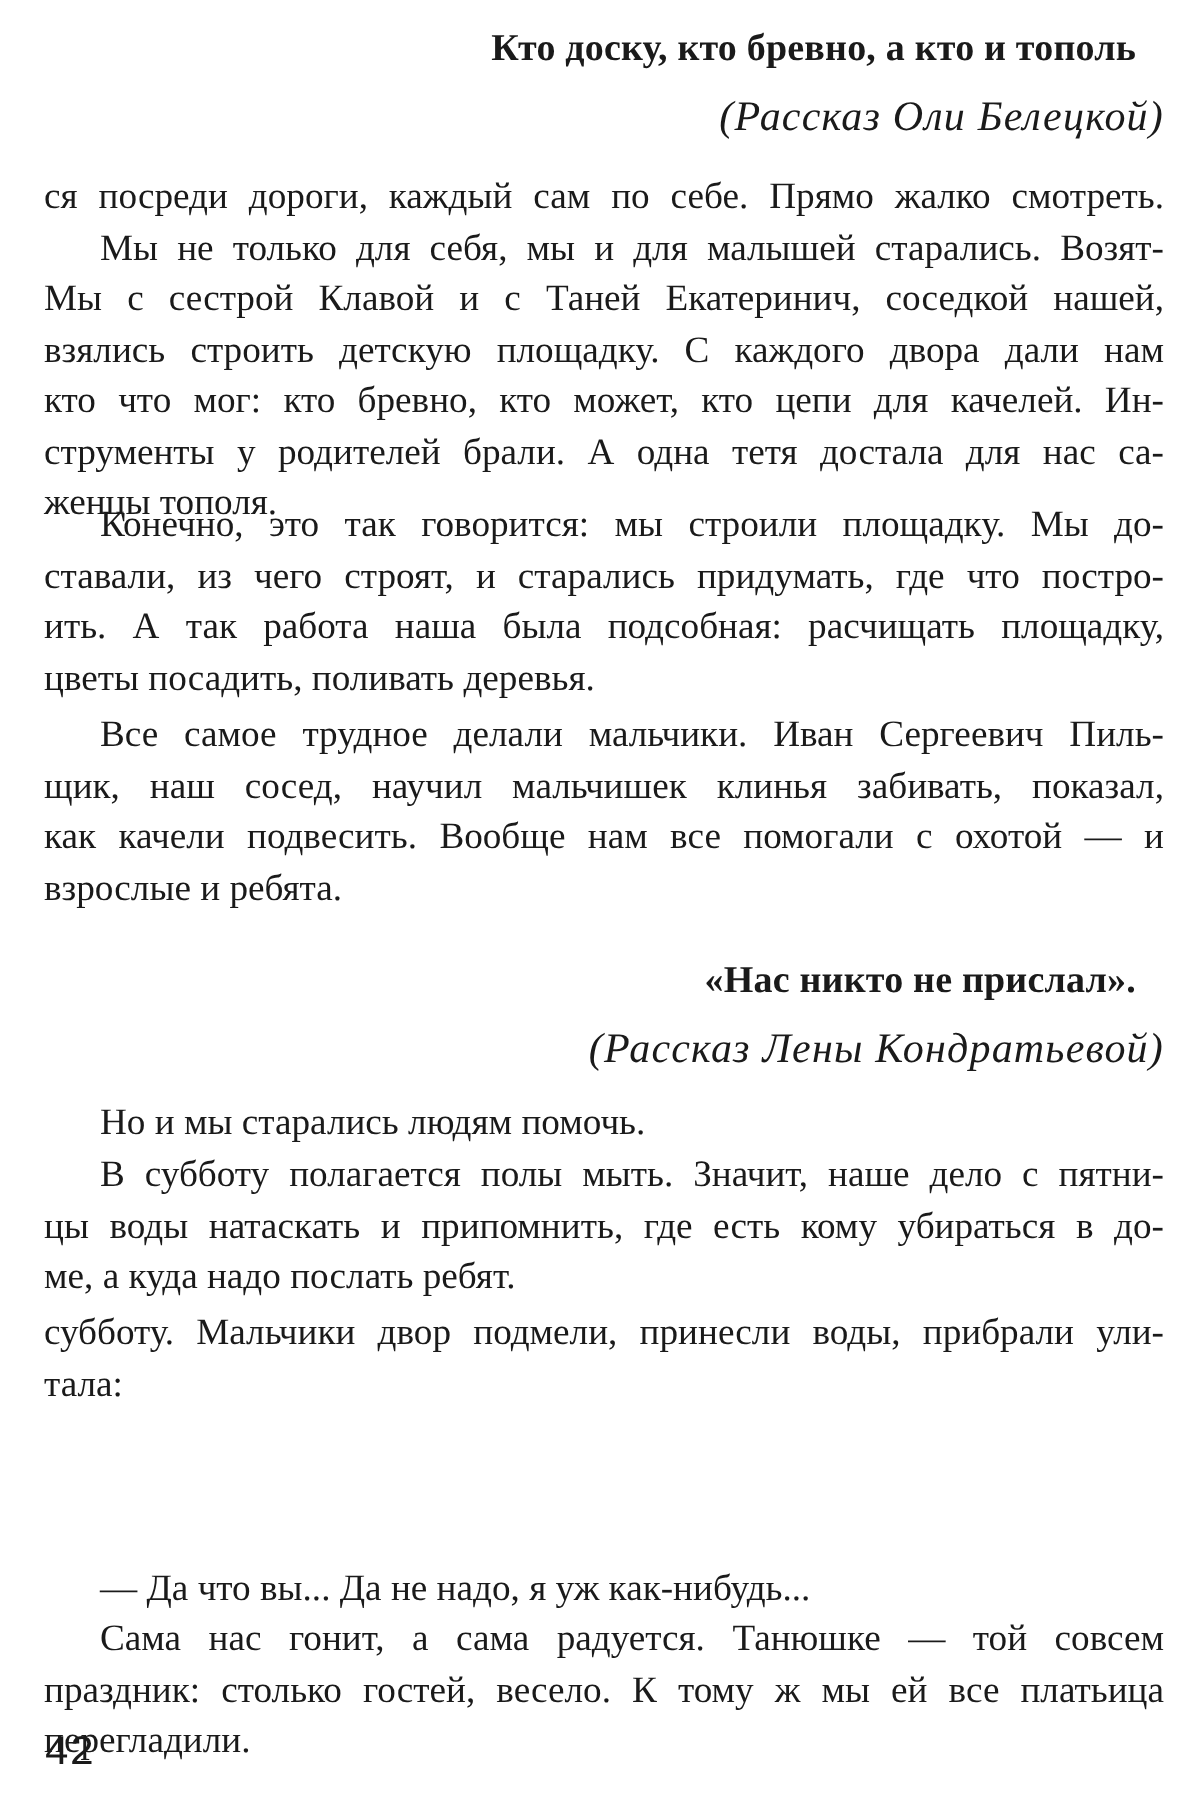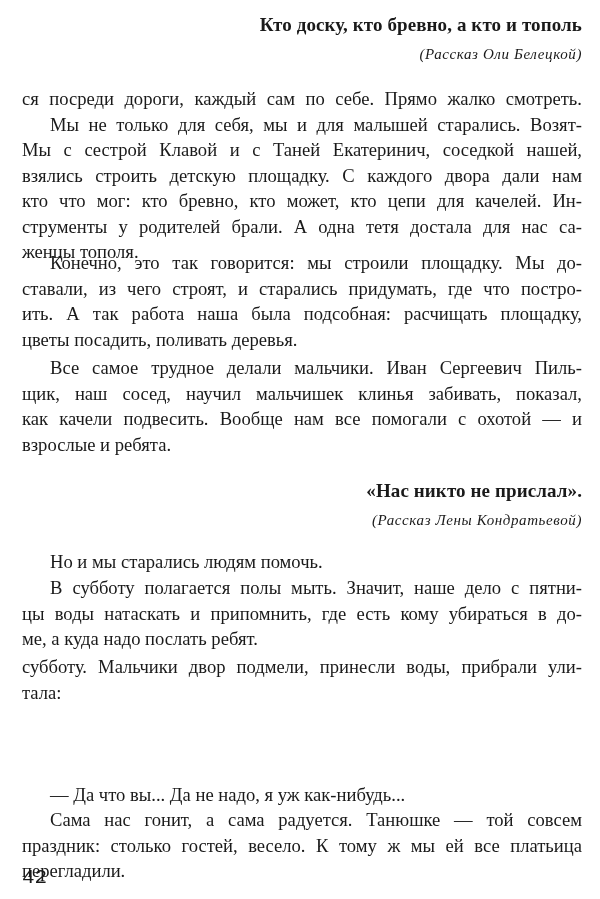--- a/index.html
+++ b/index.html
@@ -3,28 +3,28 @@
 <meta charset="utf-8">
 <style>
   html, body { margin: 0; padding: 0; background: #ffffff; }
   body {
     width: 600px; height: 899px; overflow: hidden; position: relative;
     font-family: "DejaVu Serif", "Liberation Serif", serif;
     color: #1a1a1a;
   }
   .page { position: absolute; left: 22px; top: 0; width: 560px; }
   .title {
-    position: absolute; right: 0; text-align: center;
+    position: absolute; right: 14px; text-align: center;
     font-family: "Liberation Serif", "DejaVu Serif", serif;
     font-weight: bold; font-size: 19px; letter-spacing: 0.1px; white-space: nowrap;
   }
   .subtitle {
     position: absolute; right: 0; text-align: right;
     font-family: "Liberation Serif", "DejaVu Serif", serif;
-    font-style: italic; font-size: 15px; letter-spacing: 0.6px; white-space: nowrap;
+    font-style: italic; font-size: 21px; letter-spacing: 0.6px; white-space: nowrap;
   }
   .block { position: absolute; left: 0; width: 560px; }
   .para {
     margin: 0;
     font-family: "Liberation Serif", "DejaVu Serif", serif;
     font-size: 18.6px; line-height: 25.5px;
     text-align: justify; text-indent: 28px;
     hyphens: manual;
   }
   .line { display: block; text-align: justify; text-align-last: justify; white-space: nowrap; }

